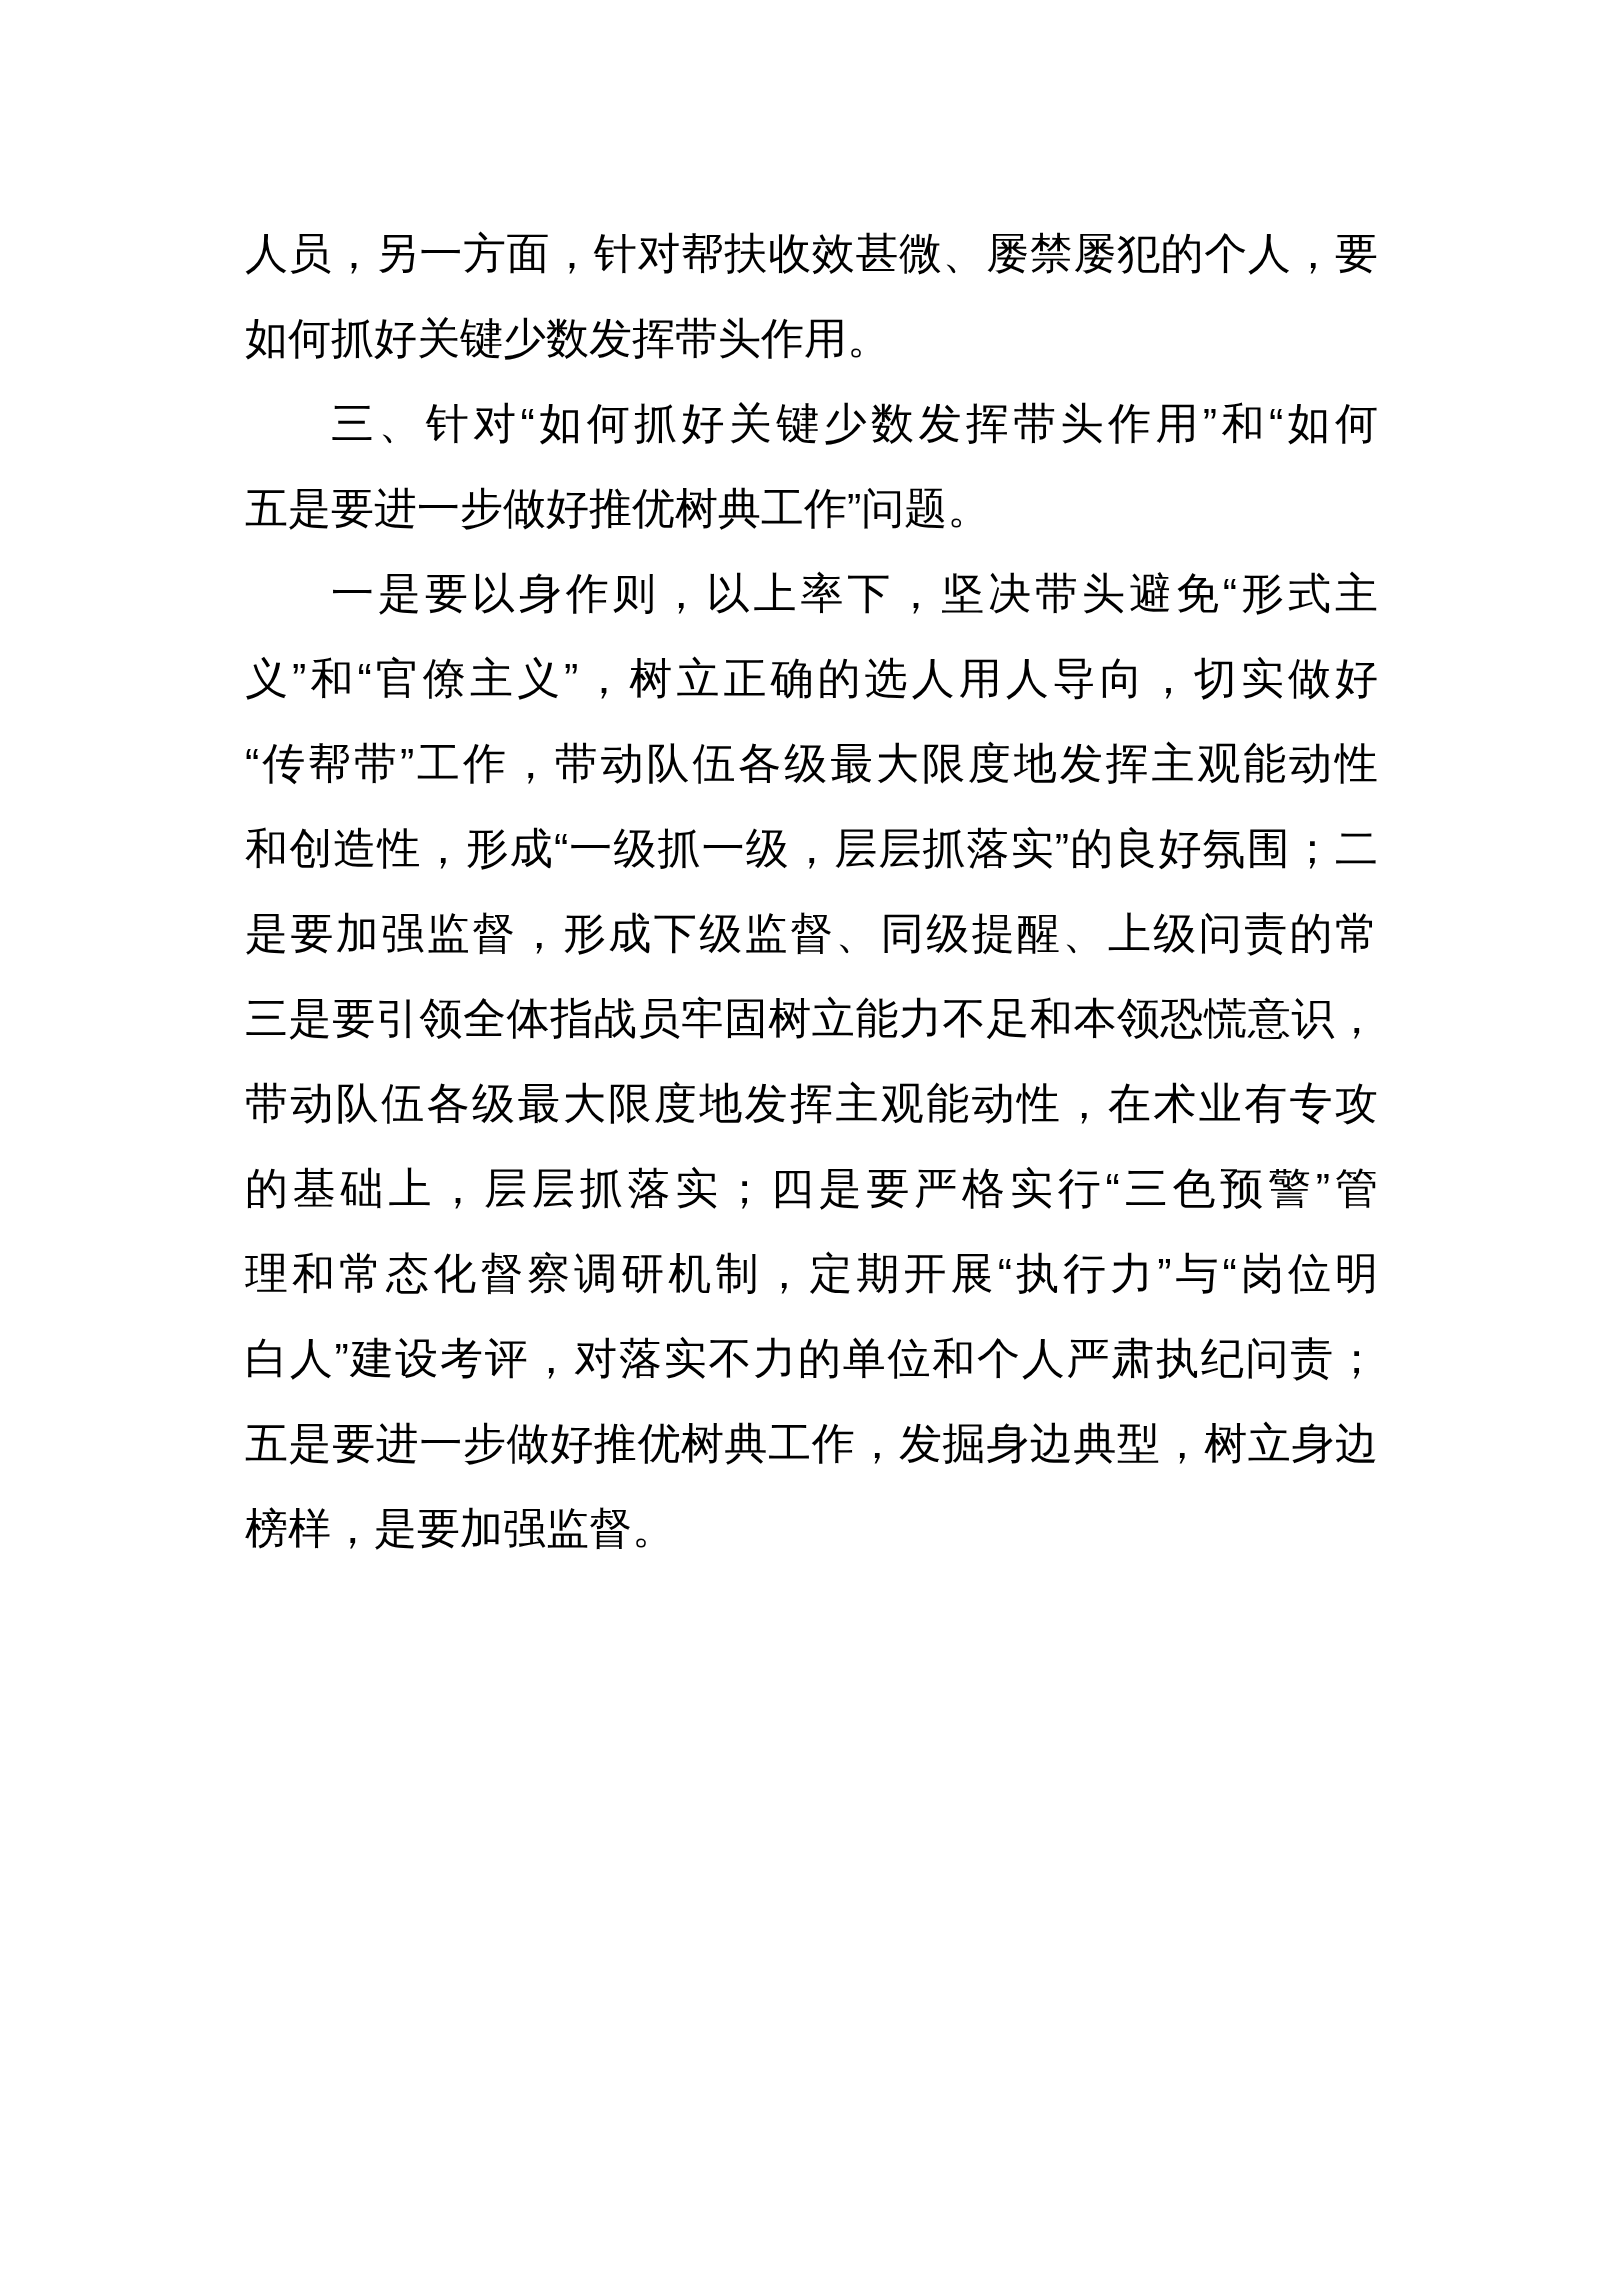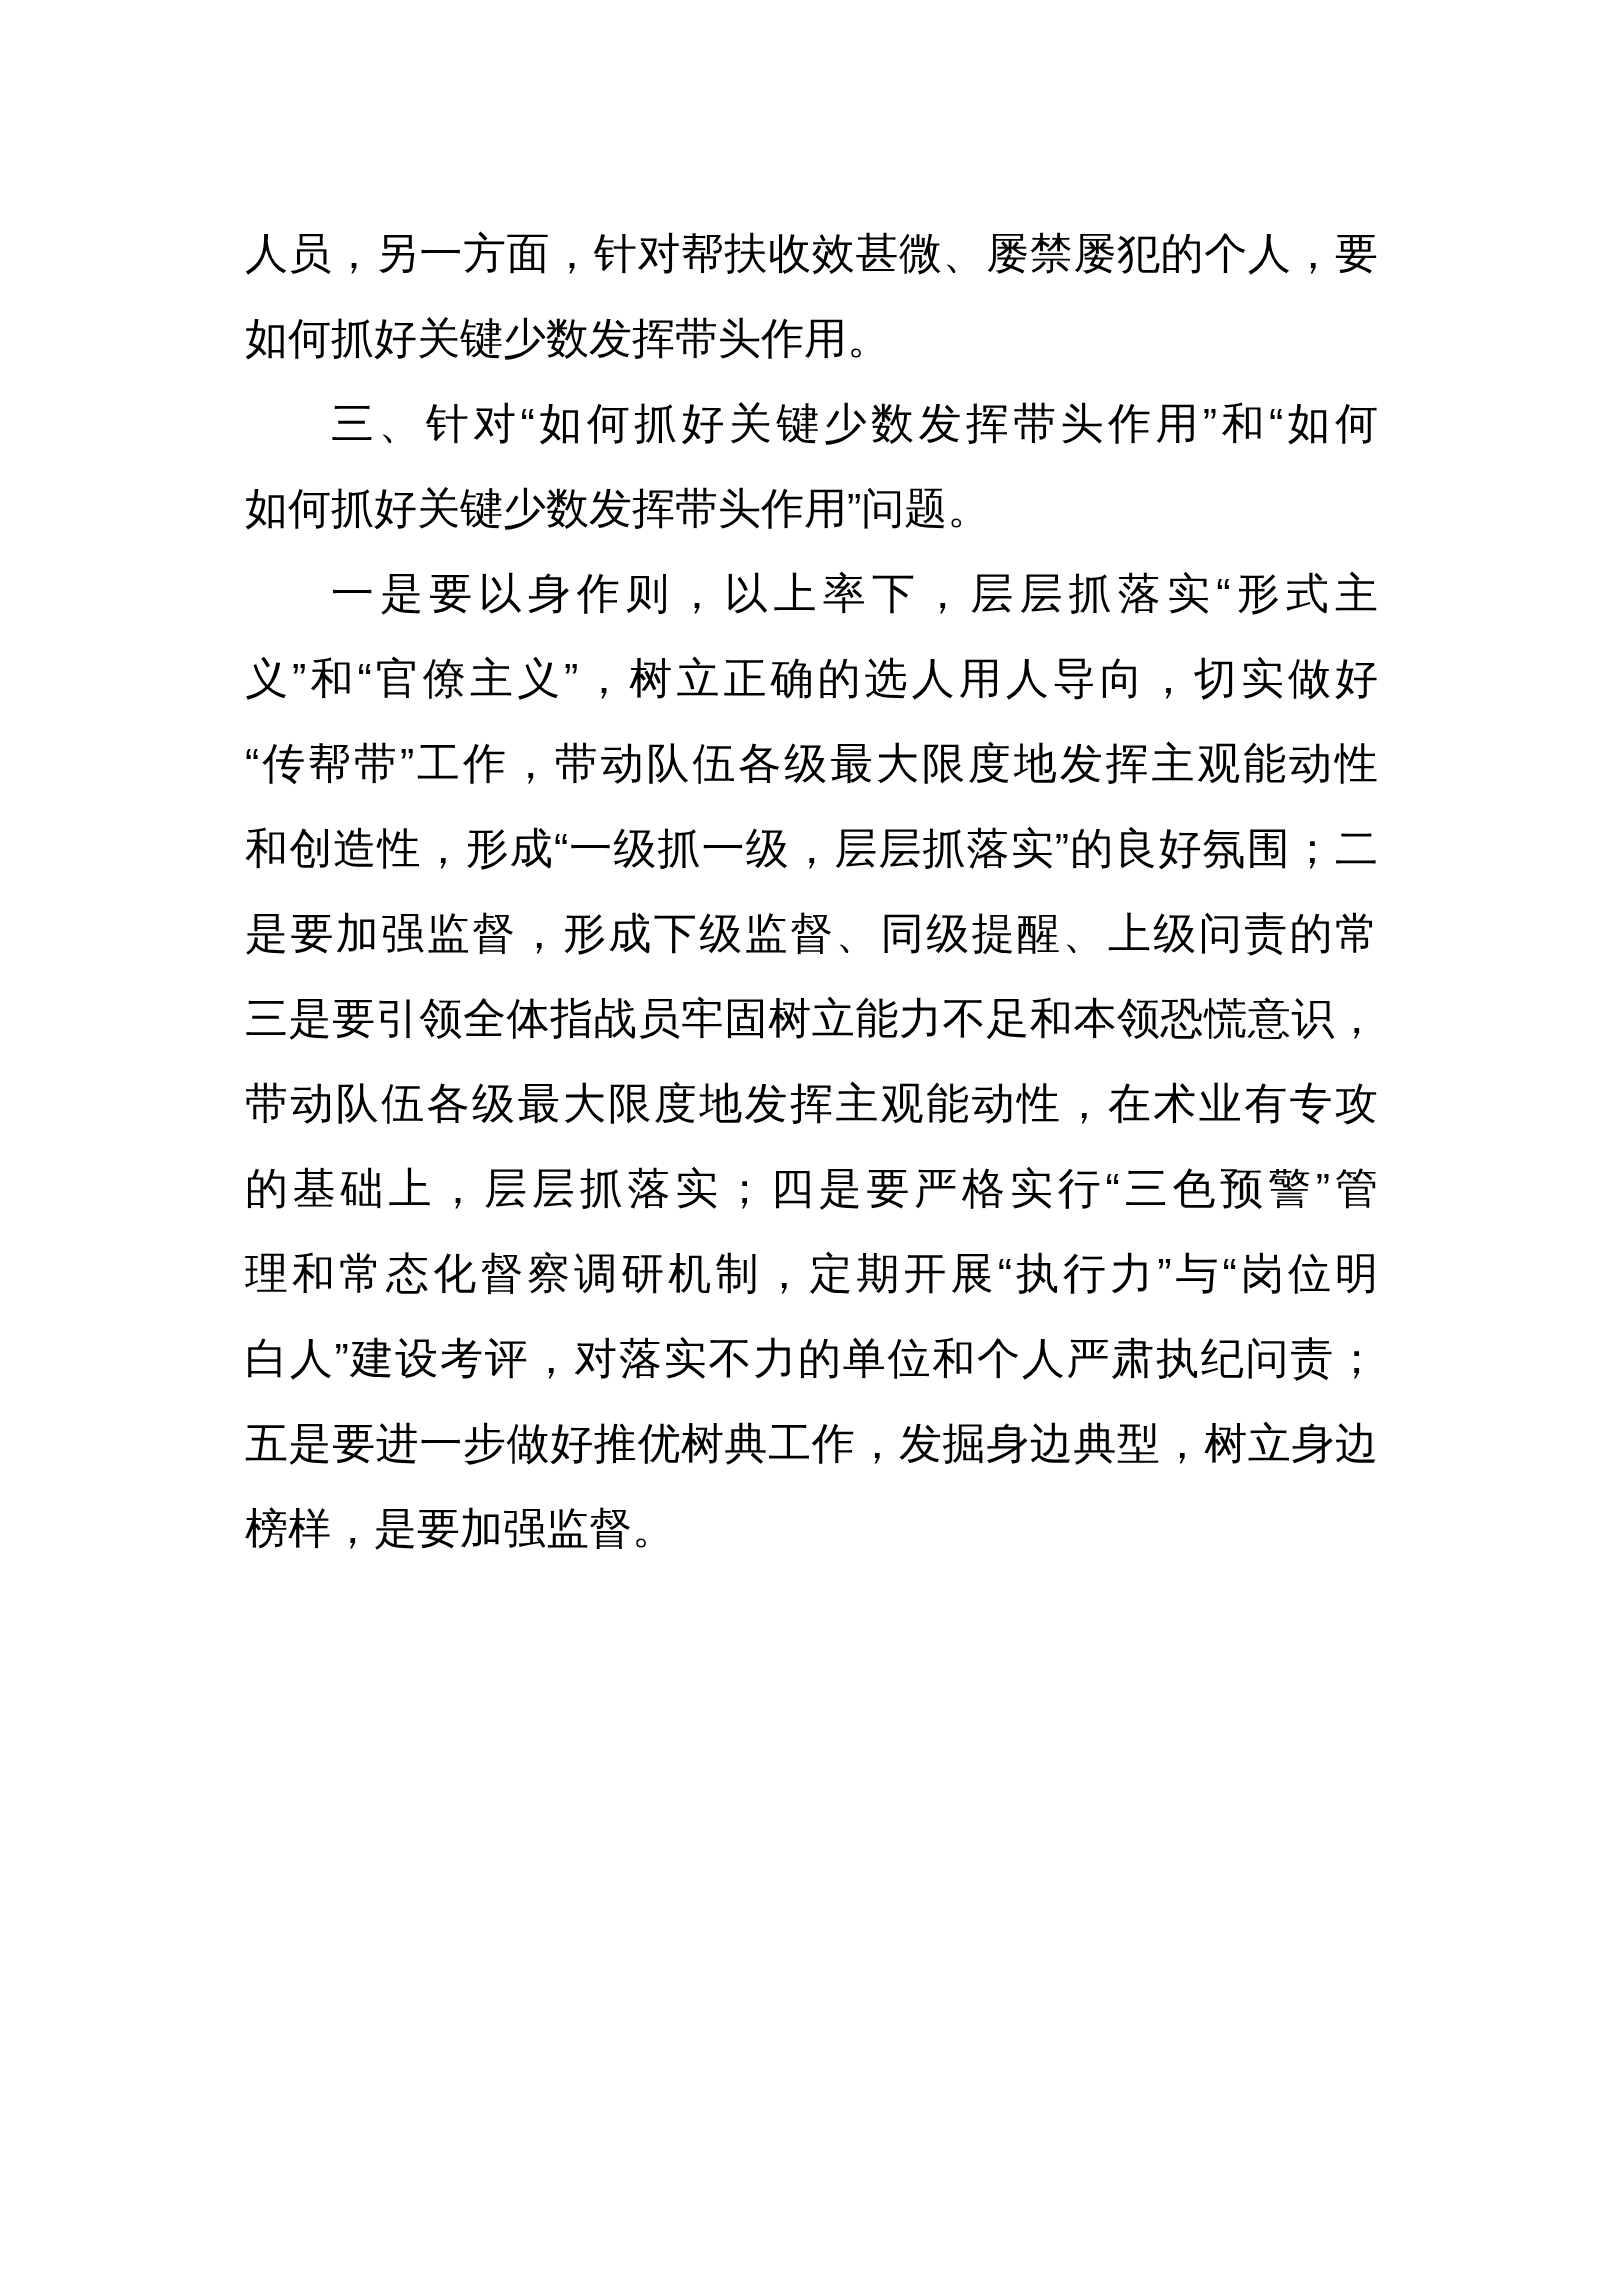--- a/index.html
+++ b/index.html
@@ -47,23 +47,23 @@
 </head>
 <body>
 
 <div class="page">
   <div class="textblock">
 
     <div class="line fill">人员，另一方面，针对帮扶收效甚微、屡禁屡犯的个人，要采</div>
     <div class="line">如何抓好关键少数发挥带头作用。</div>
 
     <div class="line fill bold indent">三、针对“如何抓好关键少数发挥带头作用”和“如何</div>
-    <div class="line bold">如何抓好关键少数发挥带头作用”问题。</div>
+    <div class="line bold">五是要进一步做好推优树典工作”问题。</div>
 
-    <div class="line fill indent">一是要以身作则，以上率下，层层抓落实“形式主</div>
+    <div class="line fill indent">一是要以身作则，以上率下，坚决带头避免“形式主</div>
     <div class="line fill">义”和“官僚主义”，树立正确的选人用人导向，切实做好</div>
     <div class="line fill">“传帮带”工作，带动队伍各级最大限度地发挥主观能动性</div>
     <div class="line fill">和创造性，形成“一级抓一级，层层抓落实”的良好氛围；二</div>
     <div class="line fill">是要加强监督，形成下级监督、同级提醒、上级问责的常态。</div>
     <div class="line fill">三是要引领全体指战员牢固树立能力不足和本领恐慌意识，</div>
     <div class="line fill">带动队伍各级最大限度地发挥主观能动性，在术业有专攻</div>
     <div class="line fill">的基础上，层层抓落实；四是要严格实行“三色预警”管</div>
     <div class="line fill">理和常态化督察调研机制，定期开展“执行力”与“岗位明</div>
     <div class="line fill">白人”建设考评，对落实不力的单位和个人严肃执纪问责；</div>
     <div class="line fill">五是要进一步做好推优树典工作，发掘身边典型，树立身边</div>

